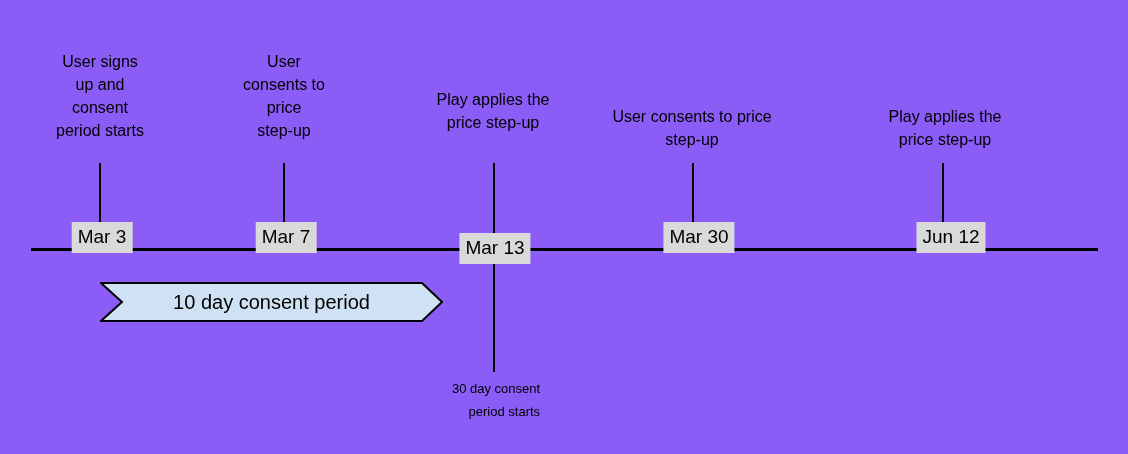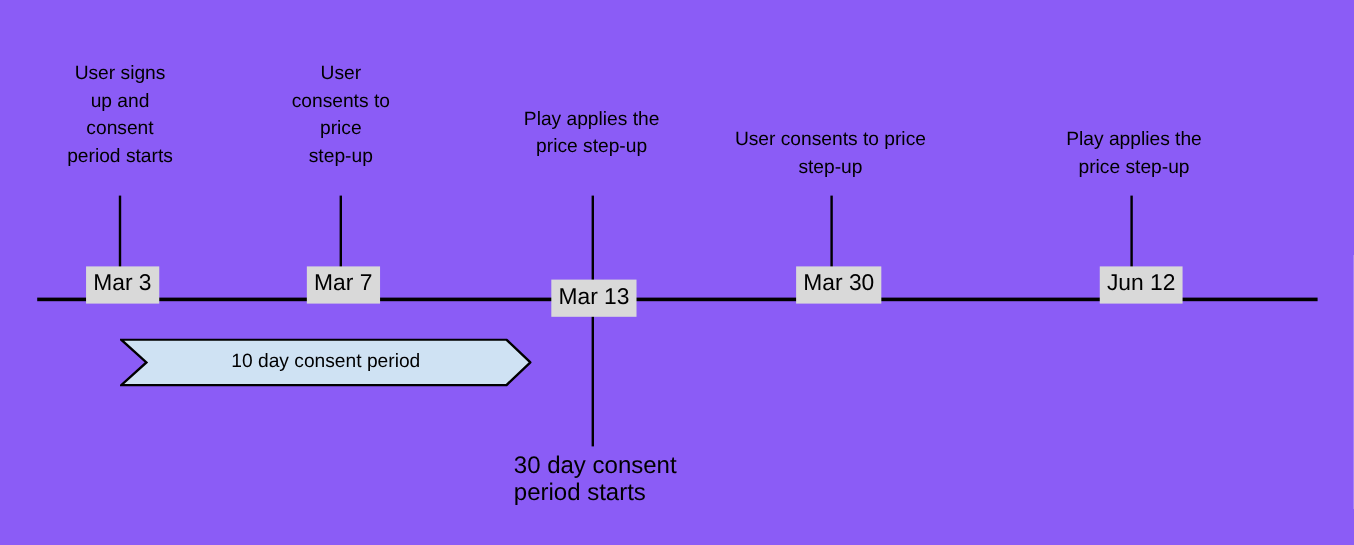--- a/index.html
+++ b/index.html
@@ -69,29 +69,29 @@
     fill:var(--arrow-fill);
     stroke:var(--arrow-stroke);
     stroke-width:2;
   }
   .chevron-label{
     position:absolute;
     inset:0;
     display:flex;
     align-items:center;
     justify-content:center;
-    font-size:16px;
+    font-size:20px;
     color:var(--text);
   }
   .annotation{
     position:absolute;
     transform:translateX(-50%);
-    text-align:left;
+    text-align:right;
     white-space:pre-line;
-    font-size:20px;
+    font-size:13px;
     line-height:23px;
     color:var(--text);
   }
 </style>
 </head>
 <body>
 
 <div class="canvas">
 
   <div>

